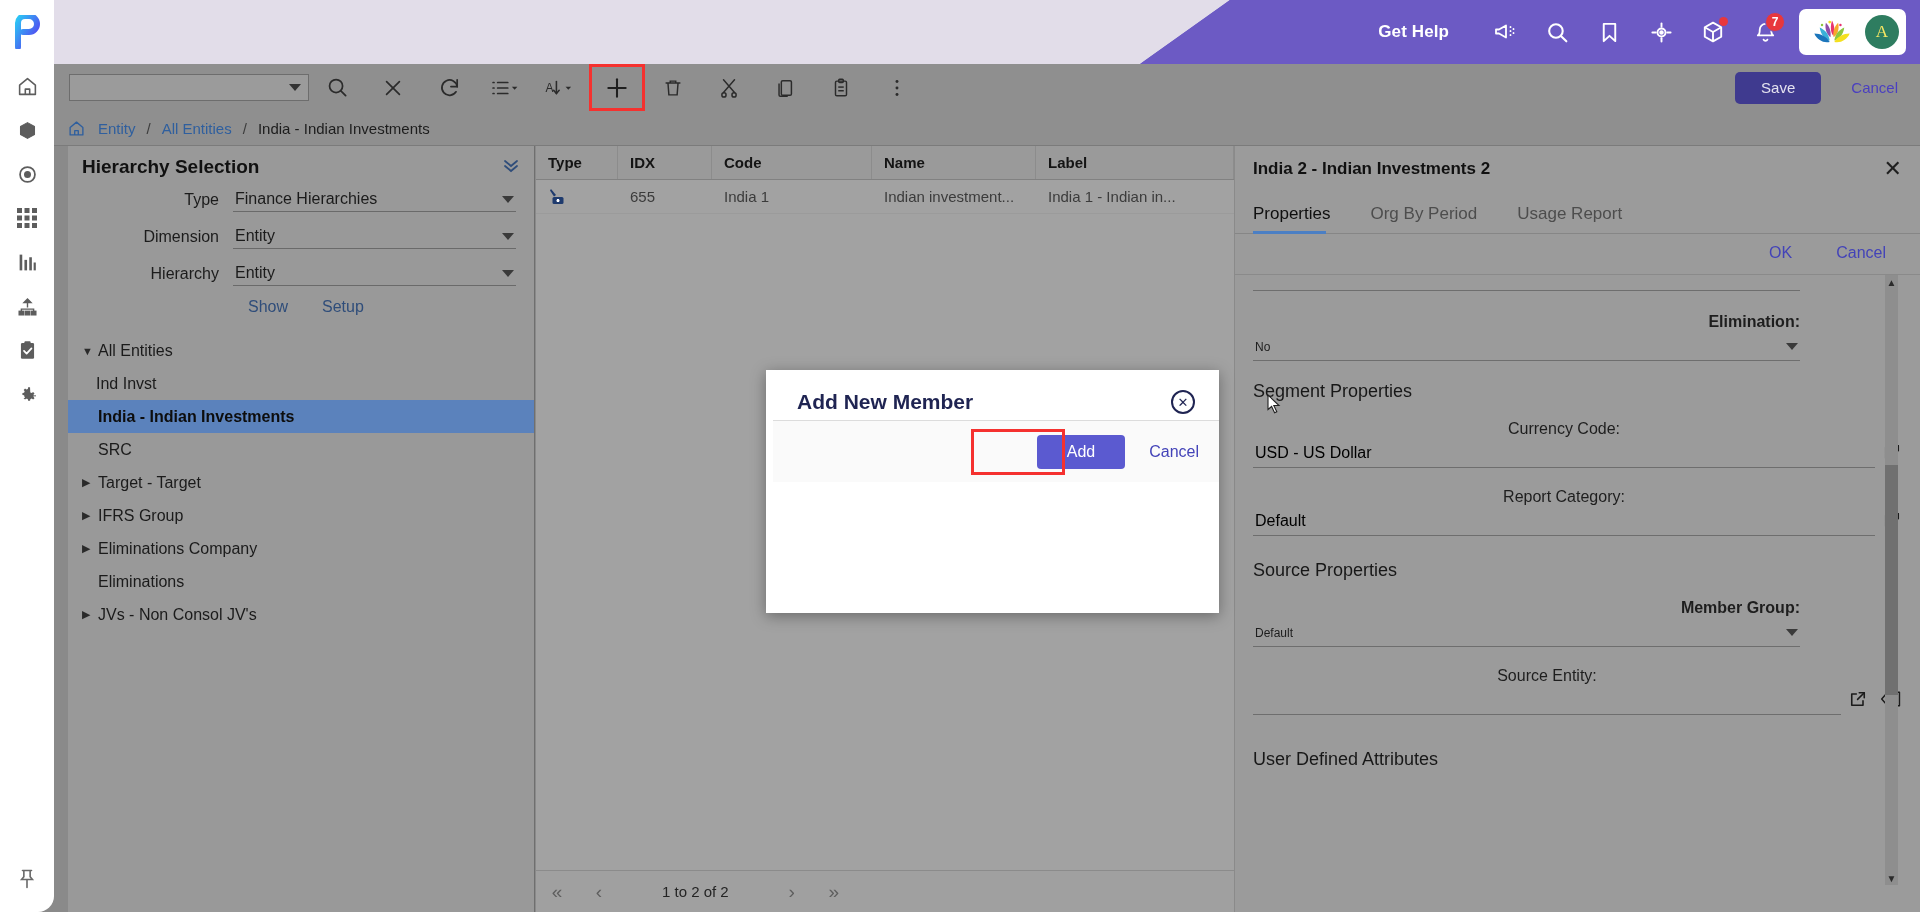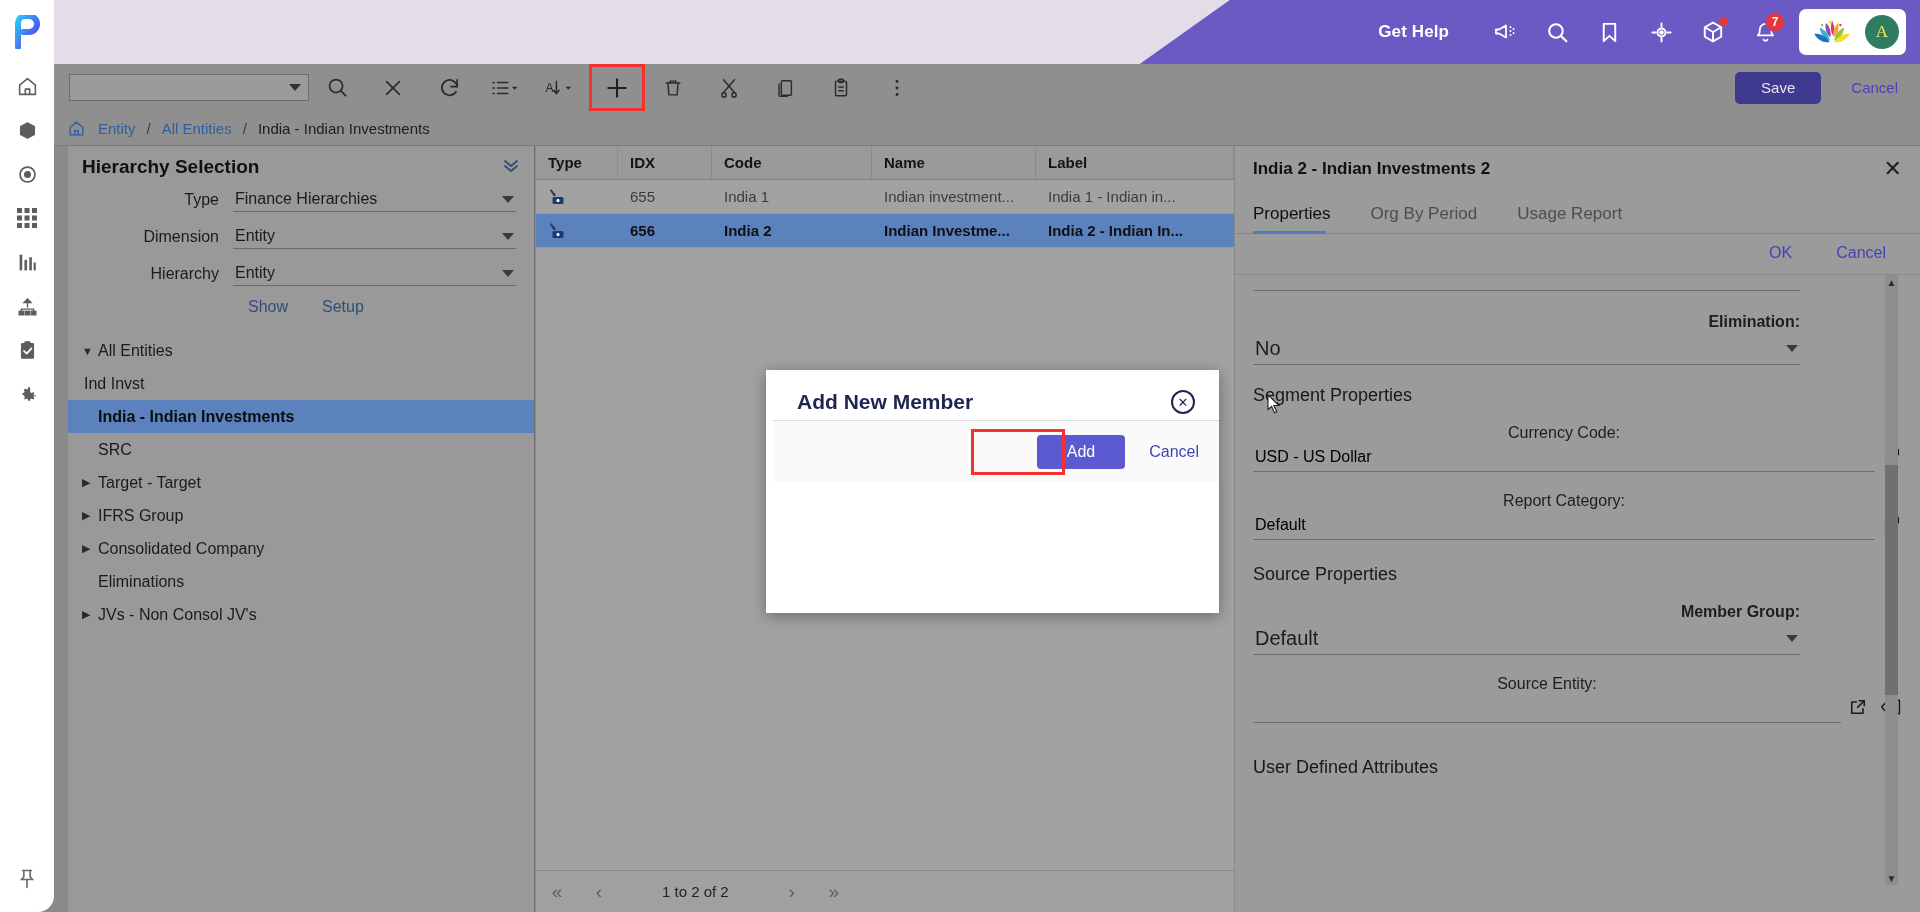--- a/index.html
+++ b/index.html
@@ -197,21 +197,21 @@
     height:3px; background:#4b7fc4; }
   .okrow { display:flex; justify-content:flex-end; align-items:center;
     gap: 44px; padding: 10px 34px 12px 0; border-bottom:1px solid #8a8a8a; }
   .okrow span { color:#4343b8; font-size: 16px; cursor:pointer; }
   .pbody { position:relative; height: 640px; overflow:hidden; padding-top: 10px;}
   .pfield { padding: 0 120px 0 18px; margin-bottom: 20px; }
   .pfield .plabel { text-align:right; font-size:16px; color:#1e1e1e; margin-bottom:6px;font-weight:bold; }
   .pfield .pval {
     display:flex; align-items:center; justify-content:space-between;
     border-bottom:1px solid #6e6e6e; padding: 0 2px 4px 2px;
-    font-size:20px; color:#1d1d1d; cursor:pointer; min-height: 24px;
+    font-size:12px; color:#1d1d1d; cursor:pointer; min-height: 24px;
   }
   .psection { font-size: 18px; color:#181818; padding-left: 18px; margin: 6px 0 18px 0; }
   .pfield-ext { display:flex; align-items:flex-end; padding: 0 18px 0 18px; margin-bottom: 20px;}
   .pfield-ext .col { flex:1; }
   .pfield-ext .plabel { text-align:center; font-size:16px; color:#1e1e1e; margin-bottom:6px; padding-right: 85px;}
   .pfield-ext .pval { border-bottom:1px solid #6e6e6e; padding:0 2px 4px 2px;
      font-size:16px; min-height:24px; margin-right: 85px;}
   .pfield-ext .exticons { display:flex; gap: 12px; align-items:center;
      padding-bottom: 2px; margin-left: -78px; }
   .exbtn { cursor:pointer; color:#1b1b1b; }
@@ -555,40 +555,40 @@
     <div class="links">
       <span>Show</span>
       <span>Setup</span>
     </div>
 
     <div class="tree">
       <div class="titem">
         <span class="tarrow">▼</span>
         <span>All Entities</span>
       </div>
-      <div class="titem" style="padding-left:16px">
+      <div class="titem" style="padding-left:28px">
         <span>Ind Invst</span>
       </div>
       <div class="titem sel" style="padding-left:30px">
         <span>India - Indian Investments</span>
       </div>
       <div class="titem" style="padding-left:30px">
         <span>SRC</span>
       </div>
       <div class="titem" style="padding-left:14px">
         <span class="tarrow">▶</span>
         <span>Target - Target</span>
       </div>
       <div class="titem" style="padding-left:14px">
         <span class="tarrow">▶</span>
         <span>IFRS Group</span>
       </div>
       <div class="titem" style="padding-left:14px">
         <span class="tarrow">▶</span>
-        <span>Consolidated Company</span>
+        <span>Eliminations Company</span>
       </div>
       <div class="titem" style="padding-left:30px">
         <span>Eliminations</span>
       </div>
       <div class="titem" style="padding-left:14px">
         <span class="tarrow">▶</span>
         <span>JVs - Non Consol JV's</span>
       </div>
     </div>
   </div>
@@ -608,34 +608,20 @@
             <path d="M3 2l5 6-2 1.5L2 3.5z"></path>
               <rect x="4.5" y="10" width="11" height="7" rx="1.5"></rect>
             <rect x="9" y="12" width="2" height="3" fill="#fff"></rect>
               <rect x="8.5" y="12.8" width="3" height="1.6" fill="#fff"></rect>
             </svg>
         </div>
         <div>655</div>
         <div>India 1</div>
         <div>Indian investment...</div>
         <div>India 1 - Indian in...</div>
-      </div>
-      <div class="grow sel">
-        <div class="gicon">
-          <svg width="20" height="20" viewBox="0 0 20 20" fill="#1f3b6e">
-            <path d="M3 2l5 6-2 1.5L2 3.5z"></path>
-              <rect x="4.5" y="10" width="11" height="7" rx="1.5"></rect>
-            <rect x="9" y="12" width="2" height="3" fill="#fff"></rect>
-              <rect x="8.5" y="12.8" width="3" height="1.6" fill="#fff"></rect>
-            </svg>
-        </div>
-        <div>656</div>
-        <div>India 2</div>
-        <div>Indian Investme...</div>
-        <div>India 2 - Indian In...</div>
       </div>
     </div>
 
     <div class="pager">
       <div class="pgbtn">«</div>
       <div class="pgbtn">‹</div>
       <div class="pgtxt">1 to 2 of 2</div>
       <div class="pgbtn">›</div>
       <div class="pgbtn">»</div>
     </div>

